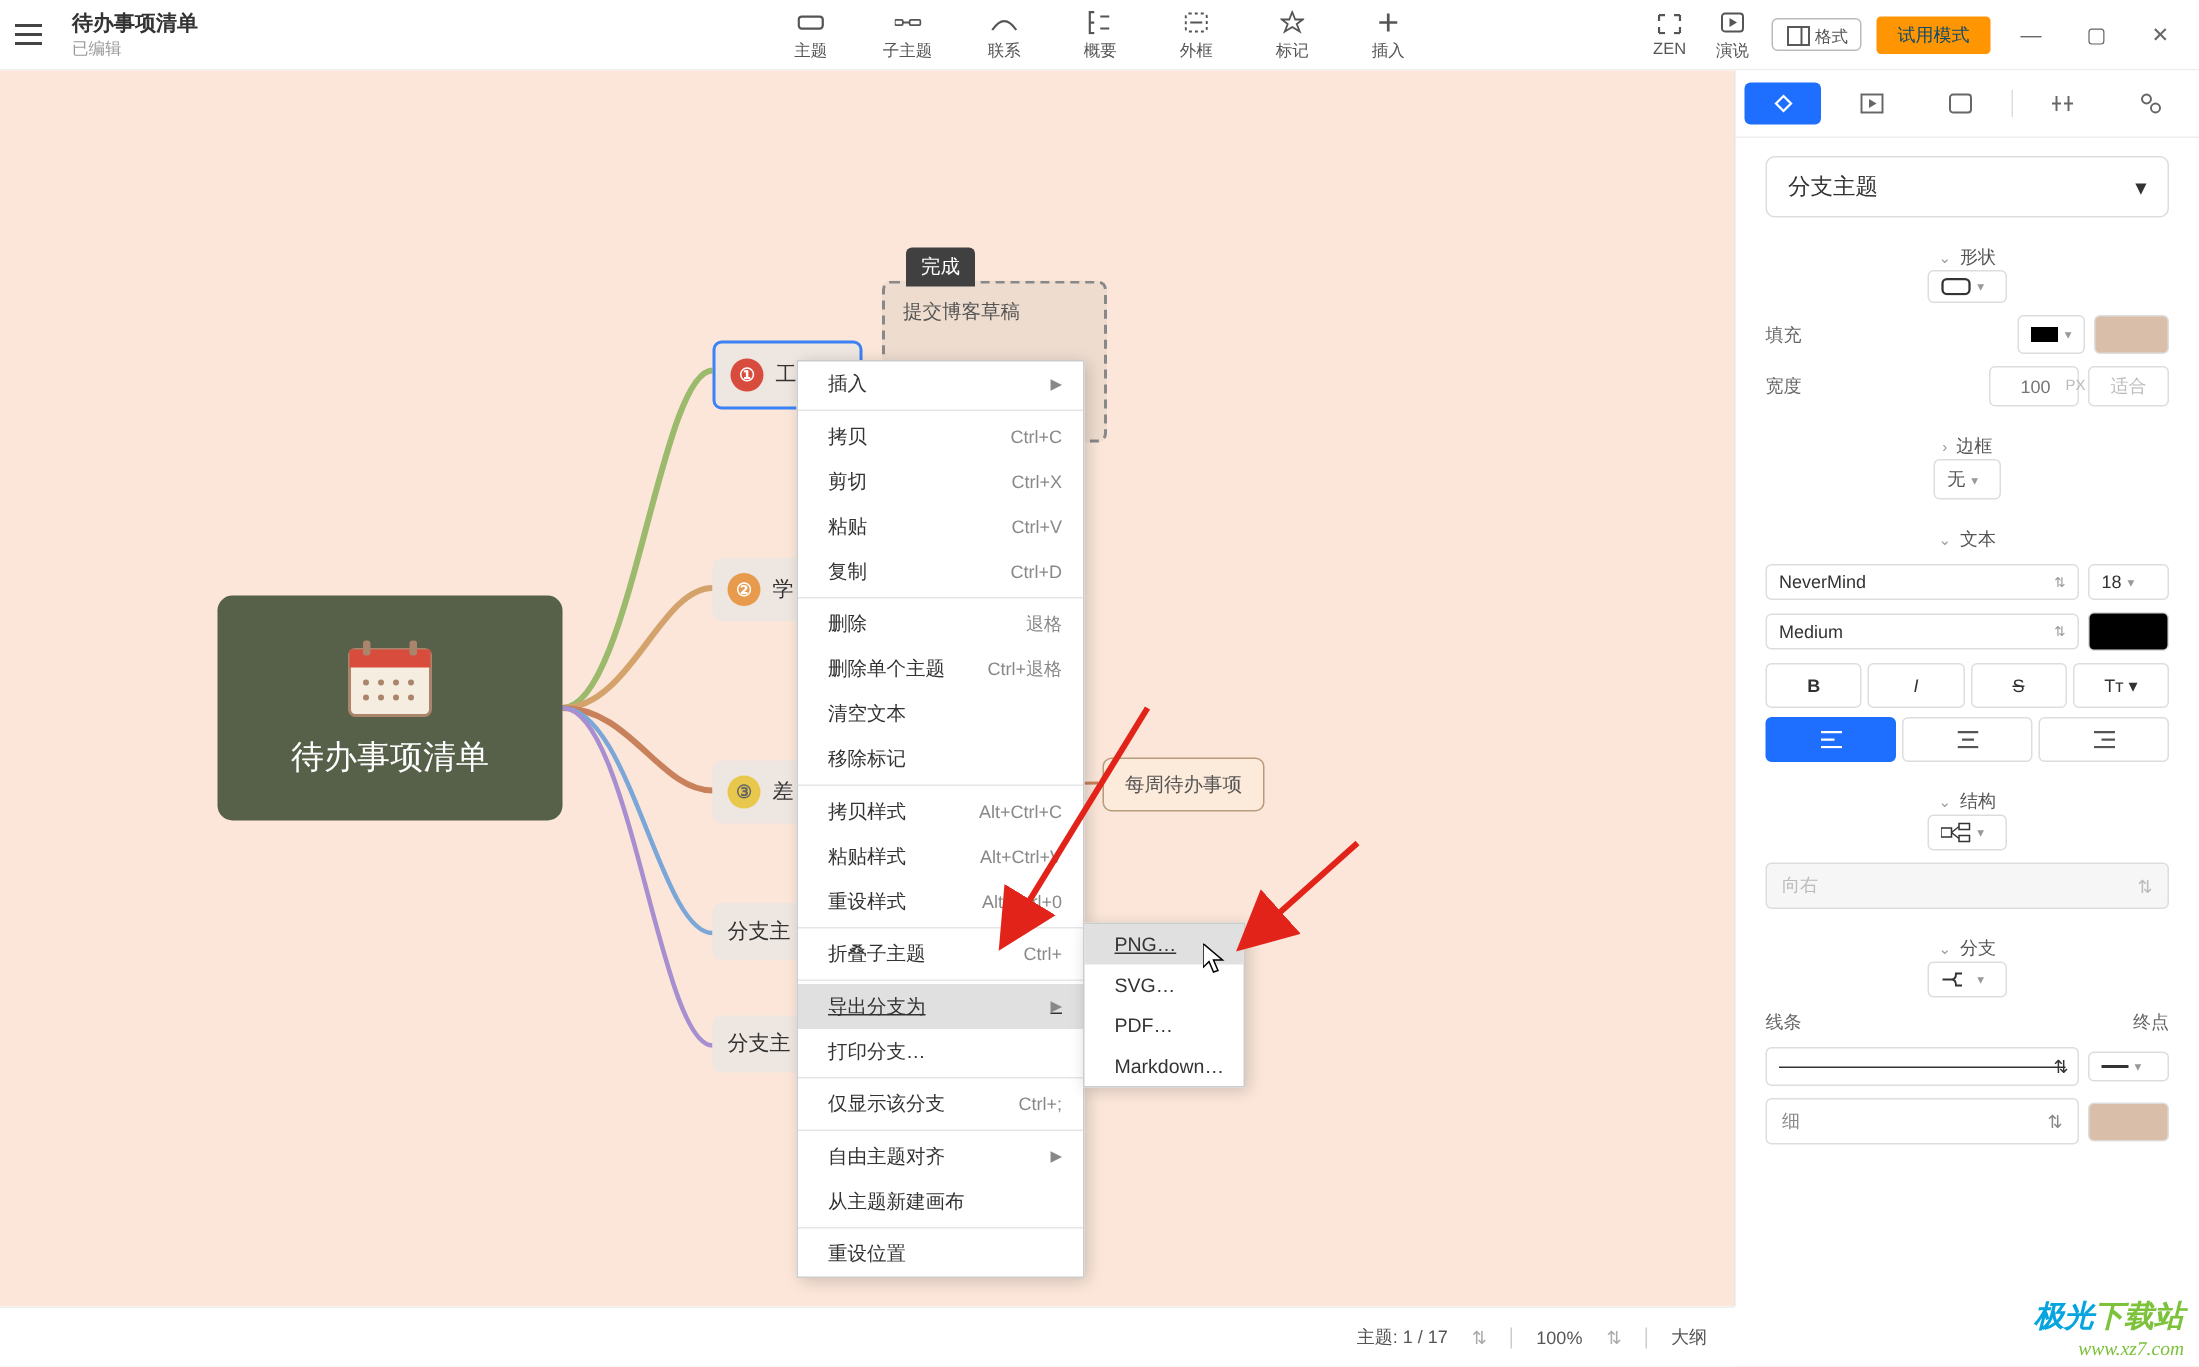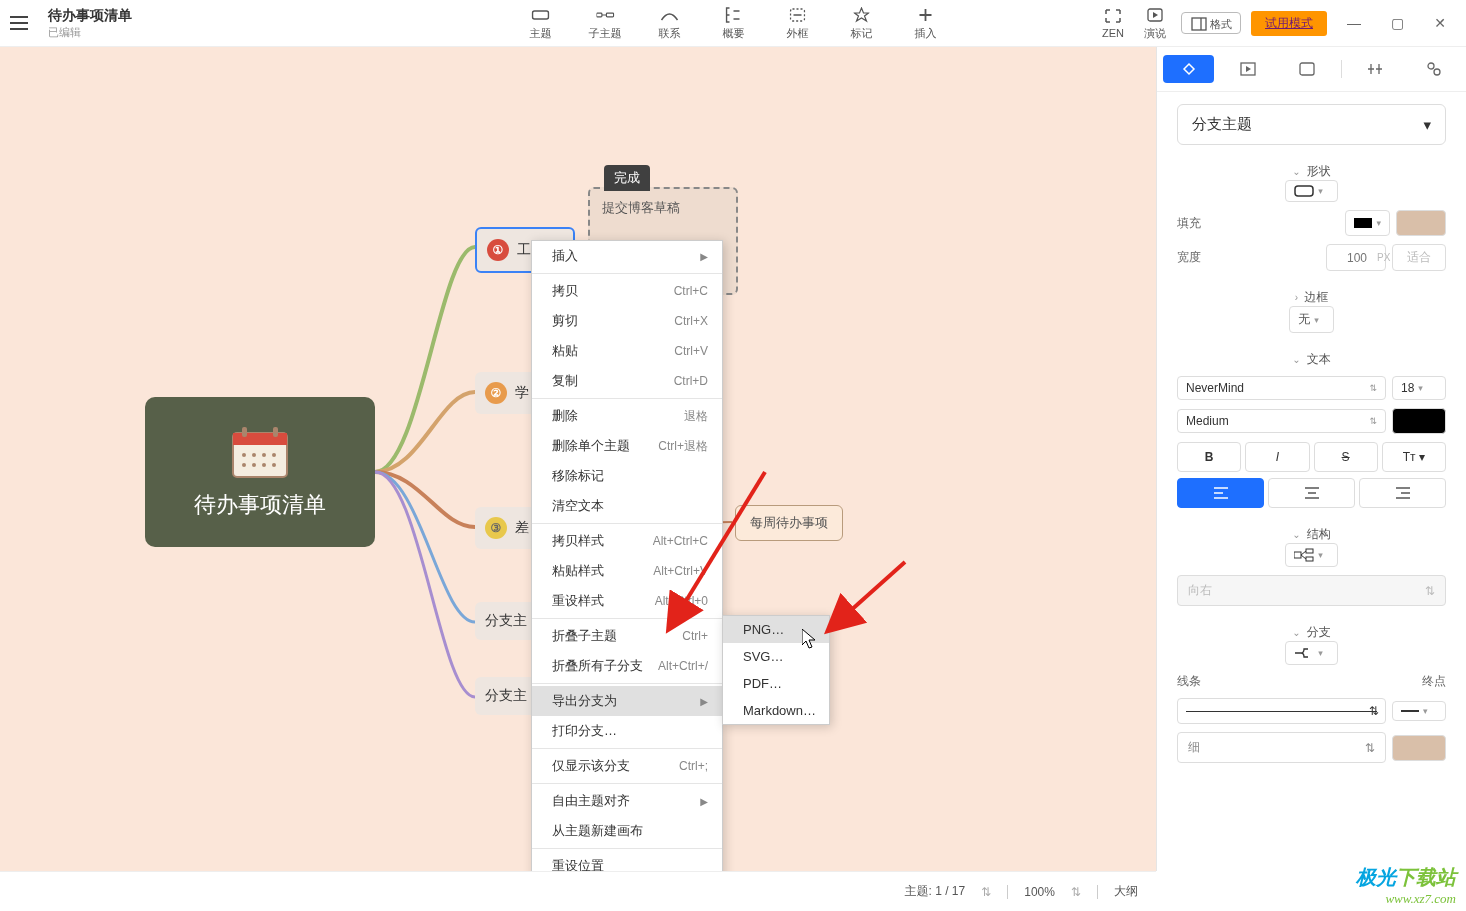--- a/index.html
+++ b/index.html
@@ -11,21 +11,21 @@
 .hamburger span { height: 2px; background: #444; }
 .title-block { display: flex; flex-direction: column; }
 .doc-title { font-size: 14px; font-weight: 600; }
 .doc-sub { font-size: 11px; color: #999; }
 .tool-center { position: absolute; left: 50%; transform: translateX(-50%); display: flex; gap: 32px; justify-content: space-between; }
 .tool-item { display: flex; flex-direction: column; align-items: center; gap: 2px; cursor: pointer; min-width: 32px; }
 .tool-item .ico { width: 18px; height: 18px; display: flex; align-items: center; justify-content: center; }
 .tool-item .lbl { font-size: 11px; color: #555; }
 .tool-right { position: absolute; right: 10px; display: flex; align-items: center; gap: 10px; }
 .format-box { border: 1px solid #bbb; border-radius: 4px; padding: 2px 8px 0; display: flex; flex-direction: row; align-items: center; }
-.trial-btn { background: #ff9500; color: #701a75; padding: 4px 14px; border-radius: 3px; font-size: 12px; cursor: pointer; text-decoration: underline; }
+.trial-btn { background: #ff9500; color: #0c4a6e; padding: 4px 14px; border-radius: 3px; font-size: 12px; cursor: pointer; }
 .win-ctl { font-size: 14px; color: #666; padding: 0 10px; cursor: pointer; }
 
 
 .canvas-area { position: absolute; top: 47px; left: 0; right: 310px; bottom: 40px; background: #fbe6d9; overflow: hidden; }
 
 
 .root-node { position: absolute; left: 145px; top: 350px; width: 230px; height: 150px; background: #576049; border-radius: 10px; display: flex; flex-direction: column; align-items: center; justify-content: center; gap: 10px; }
 .root-node .cal-ico { width: 60px; height: 55px; }
 .root-node .root-lbl { color: #fff; font-size: 22px; font-weight: 500; }
 
@@ -48,21 +48,21 @@
 .weekly-tag { position: absolute; left: 735px; top: 458px; padding: 8px 14px; border: 1px solid #b89b7c; border-radius: 6px; background: rgba(255,240,220,0.4); font-size: 13px; color: #555; }
 
 
 .connectors { position: absolute; inset: 0; pointer-events: none; }
 
 
 .ctx-menu { position: absolute; background: #fff; border: 1px solid #ccc; box-shadow: 2px 2px 10px rgba(0,0,0,0.18); font-size: 13px; z-index: 100; }
 .ctx-menu.main { left: 531px; top: 193px; width: 192px; }
 .ctx-menu .sep { height: 1px; background: #e5e5e5; margin: 2px 0; }
 .ctx-row { display: flex; align-items: center; justify-content: space-between; padding: 6px 14px 6px 20px; cursor: default; }
-.ctx-row.active { background: #e0e0e0; }
+.ctx-row.active { background: #e0e0e0; text-decoration: underline; }
 .ctx-row .sc { color: #888; font-size: 12px; }
 .ctx-row .arrow { color: #888; font-size: 10px; }
 .ctx-sub { position: absolute; left: 722px; top: 568px; width: 108px; }
 
 
 .red-arrow { position: absolute; pointer-events: none; z-index: 200; }
 
 
 .right-panel { position: absolute; top: 47px; right: 0; width: 310px; bottom: 40px; background: #fff; border-left: 1px solid #e5e5e5; padding: 0; font-size: 12px; overflow-y: auto; }
 .rp-tabs { display: flex; align-items: center; border-bottom: 1px solid #eee; padding: 8px 6px; gap: 8px; }
@@ -295,48 +295,44 @@
     <div class="sep"></div>
     <div class="ctx-row">
         <span>删除</span>
         <span class="sc">退格</span>
       </div>
     <div class="ctx-row">
         <span>删除单个主题</span>
         <span class="sc">Ctrl+退格</span>
       </div>
     <div class="ctx-row">
+        <span>清空文本</span>
+        <span></span>
+      </div>
+    <div class="ctx-row">
         <span>移除标记</span>
         <span></span>
       </div>
-    <div class="ctx-row">
-        <span>清空文本</span>
-        <span></span>
-      </div>
     <div class="sep"></div>
     <div class="ctx-row">
         <span>拷贝样式</span>
         <span class="sc">Alt+Ctrl+C</span>
       </div>
     <div class="ctx-row">
         <span>粘贴样式</span>
         <span class="sc">Alt+Ctrl+V</span>
       </div>
     <div class="ctx-row">
         <span>重设样式</span>
         <span class="sc">Alt+Ctrl+0</span>
       </div>
     <div class="sep"></div>
     <div class="ctx-row">
         <span>折叠子主题</span>
         <span class="sc">Ctrl+</span>
-      </div>
-    <div class="ctx-row">
-        <span>折叠所有子分支</span>
-        <span class="sc">Alt+Ctrl+/</span>
       </div>
     <div class="sep"></div>
     <div class="ctx-row active">
         <span>导出分支为</span>
         <span class="arrow">▶</span>
       </div>
     <div class="ctx-row">
         <span>打印分支…</span>
         <span></span>
       </div>

